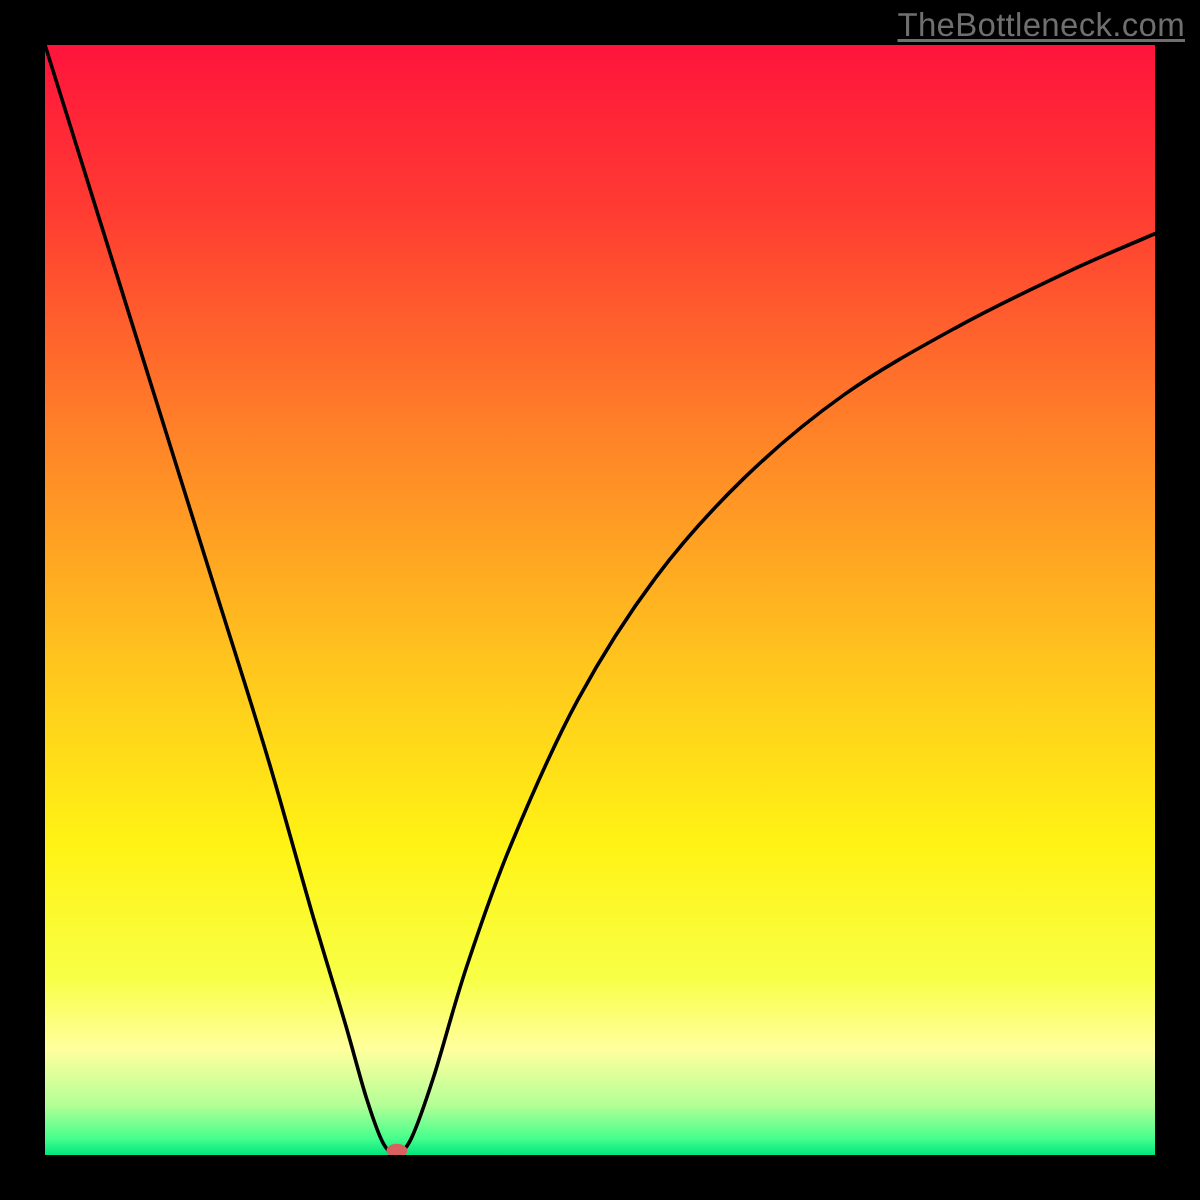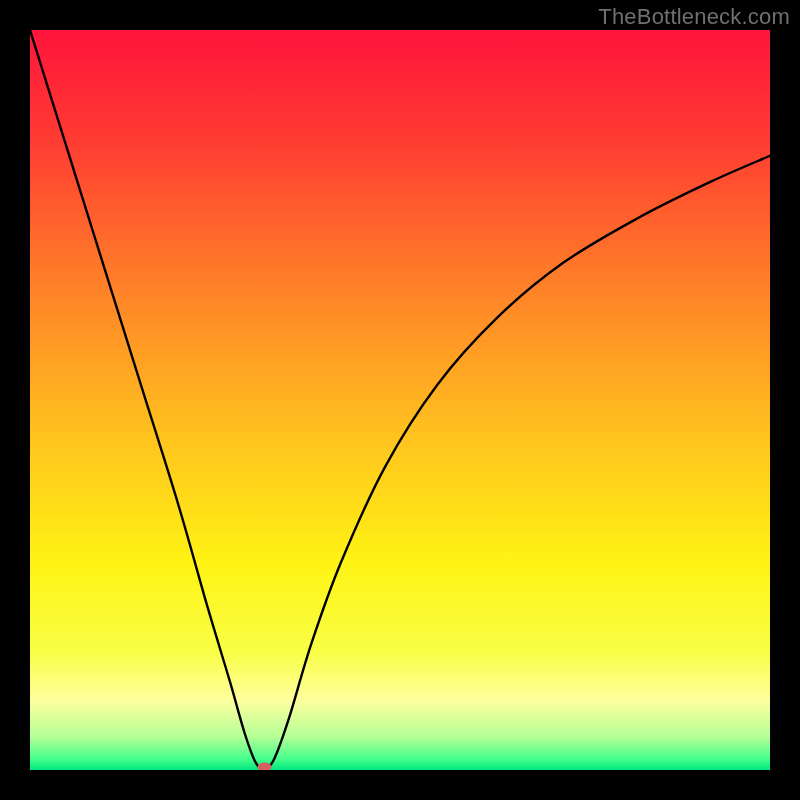--- a/index.html
+++ b/index.html
@@ -19,20 +19,21 @@
   }
   .watermark {
     position: absolute;
     top: 4px;
     right: 10px;
     color: #6f6f6f;
     font-size: 22px;
     letter-spacing: 0.2px;
     font-weight: 500;
     user-select: none;
+    text-decoration: underline;
   }
   .plot {
     position: absolute;
     left: 30px;
     top: 30px;
     width: 740px;
     height: 740px;
   }
   .plot svg {
     display: block;

